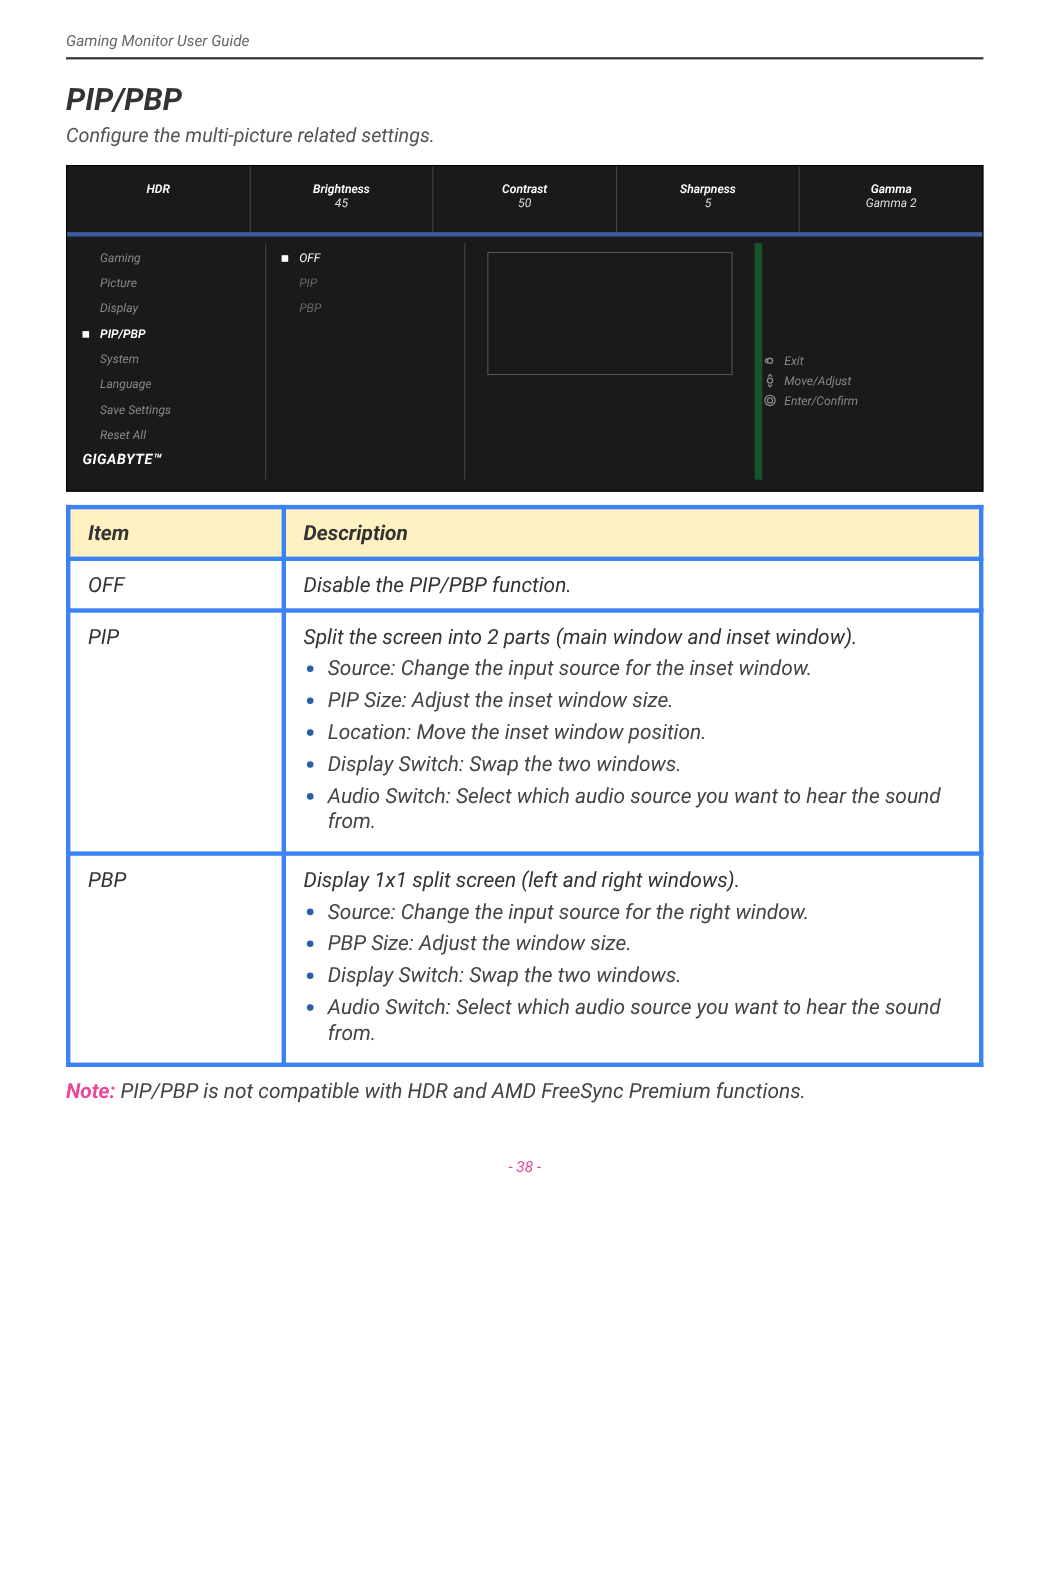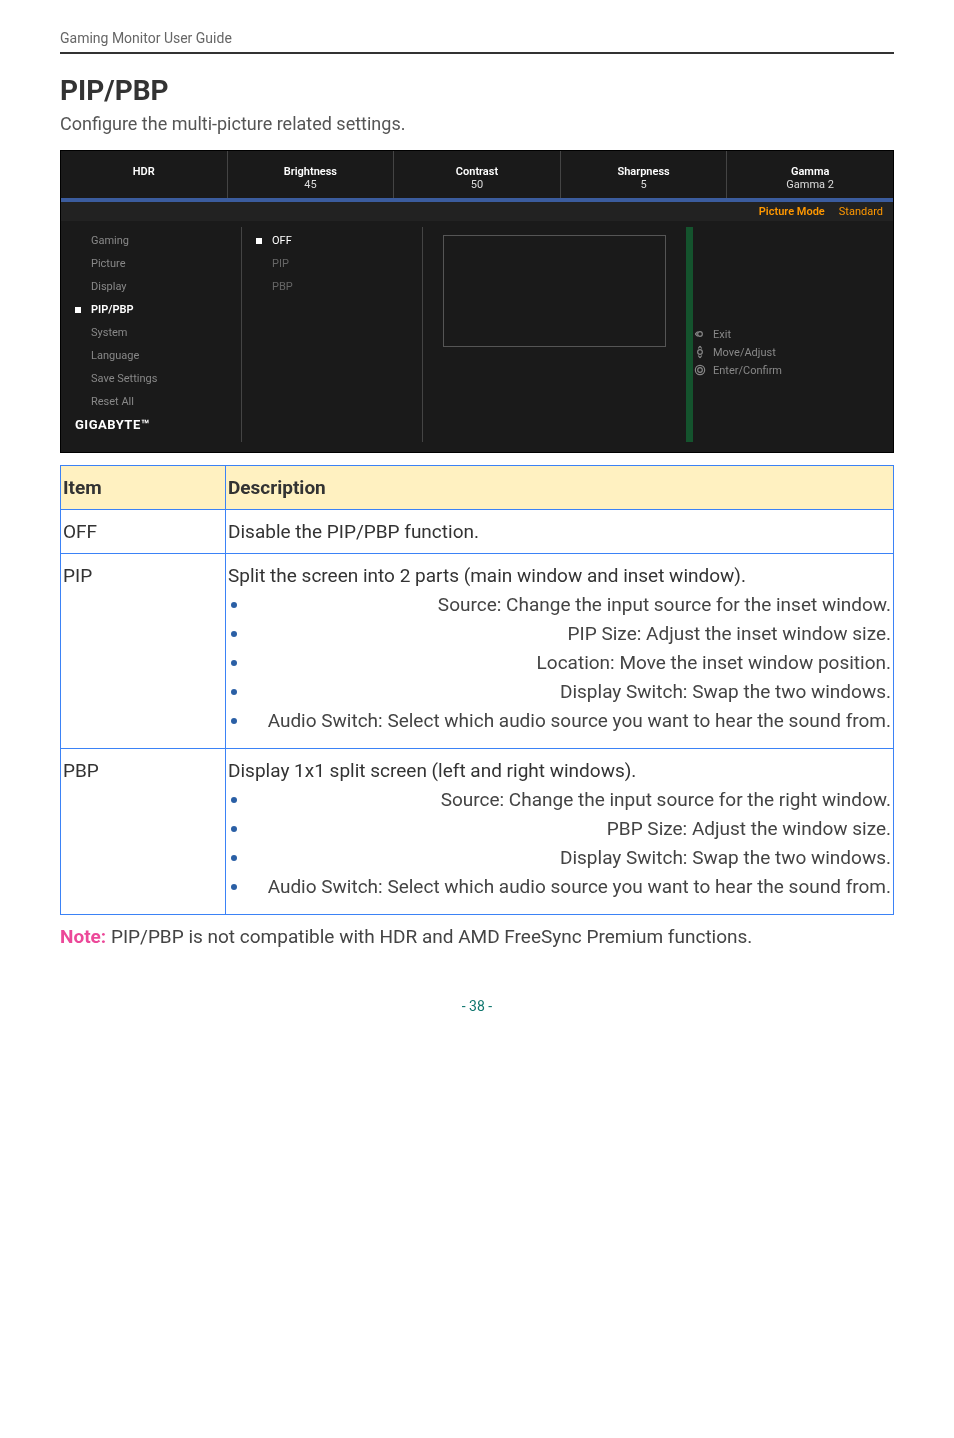--- a/index.html
+++ b/index.html
@@ -5,20 +5,21 @@
   body {
     margin: 0;
     padding: 0;
     background: #fff;
     font-family: -apple-system, BlinkMacSystemFont, "Segoe UI", Roboto, Arial, sans-serif;
     color: #333;
     width: 954px;
   }
   .page {
     padding: 30px 60px 40px 60px;
+    font-style: italic;
   }
   .header-bar {
     font-size: 14px;
     color: #666;
     border-bottom: 2px solid #333;
     padding-bottom: 6px;
     margin-bottom: 20px;
   }
   h2.section-title {
     font-size: 28px;
@@ -38,21 +39,21 @@
     font-size: 12px;
     border: 1px solid #000;
   }
   .osd-top {
     display: flex;
     align-items: stretch;
   }
   .osd-top .box {
     flex: 1;
     text-align: center;
-    padding: 14px 4px 7px 4px;
+    padding: 14px 4px 20px 4px;
     position: relative;
   }
   .osd-top .box + .box {
     border-left: 1px solid #444;
   }
   .osd-top .lbl { font-size: 11px; font-weight: 600; color: #fff;}
   .osd-top .val { font-size: 11px; color: #ddd;}
   .osd-under-divider {
     height: 4px;
     background: #3b5c9e;
@@ -135,51 +136,50 @@
   }
 
   
   table.desc {
     width: 100%;
     border-collapse: collapse;
     margin-top: 12px;
     font-size: 19px;
   }
   table.desc th, table.desc td {
-    border: 1px solid #3b82f6;
-    padding: 10px 2px;
+    border: 4px solid #3b82f6;
+    padding: 10px 16px;
     vertical-align: top;
     text-align: left;
   }
   table.desc th {
     background: #fff1c1;
     font-weight: 700;
     color: #333;
   }
   table.desc td.item-col { width: 160px;}
   ul.desc-list {
     margin: 6px 0 0 0;
     padding-left: 22px;
-    text-align: right;
   }
   ul.desc-list li {
     margin-bottom: 6px;
     color: #444;
   }
   ul.desc-list li::marker { color: #2a5fa5;}
   .note {
     font-size: 19px;
     color: #444;
     margin-top: 10px;
   }
   .note b { color: #ec4899;}
   .footer-pg {
     text-align: center;
     font-size: 14px;
-    color: #0f766e;
+    color: #ec4899;
     margin-top: 50px;
   }
 </style>
 </head>
 <body>
 
 <div class="page">
 
   <div class="header-bar">
     <span>Gaming Monitor User Guide</span>
@@ -204,24 +204,20 @@
       <div class="box">
         <div class="lbl">Sharpness</div>
         <div class="val">5</div>
       </div>
       <div class="box">
         <div class="lbl">Gamma</div>
         <div class="val">Gamma 2</div>
       </div>
     </div>
     <div class="osd-under-divider"></div>
-    <div class="osd-statusbar">
-      <span class="pm-label">Picture Mode</span>
-      <span class="pm-val">Standard</span>
-    </div>
     <div class="osd-body">
       <div class="osd-col menu">
         <div class="osd-item">Gaming</div>
         <div class="osd-item">Picture</div>
         <div class="osd-item">Display</div>
         <div class="osd-item active">PIP/PBP</div>
         <div class="osd-item">System</div>
         <div class="osd-item">Language</div>
         <div class="osd-item">Save Settings</div>
         <div class="osd-item">Reset All</div>

